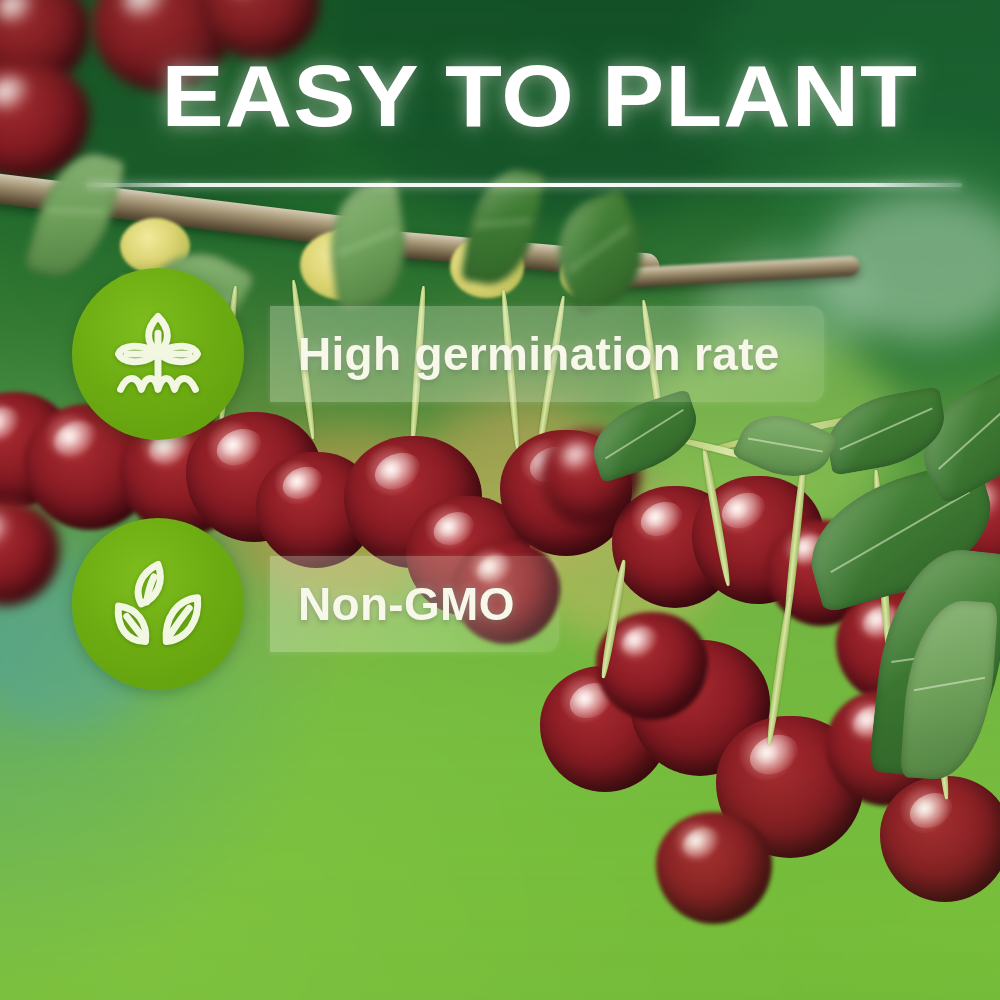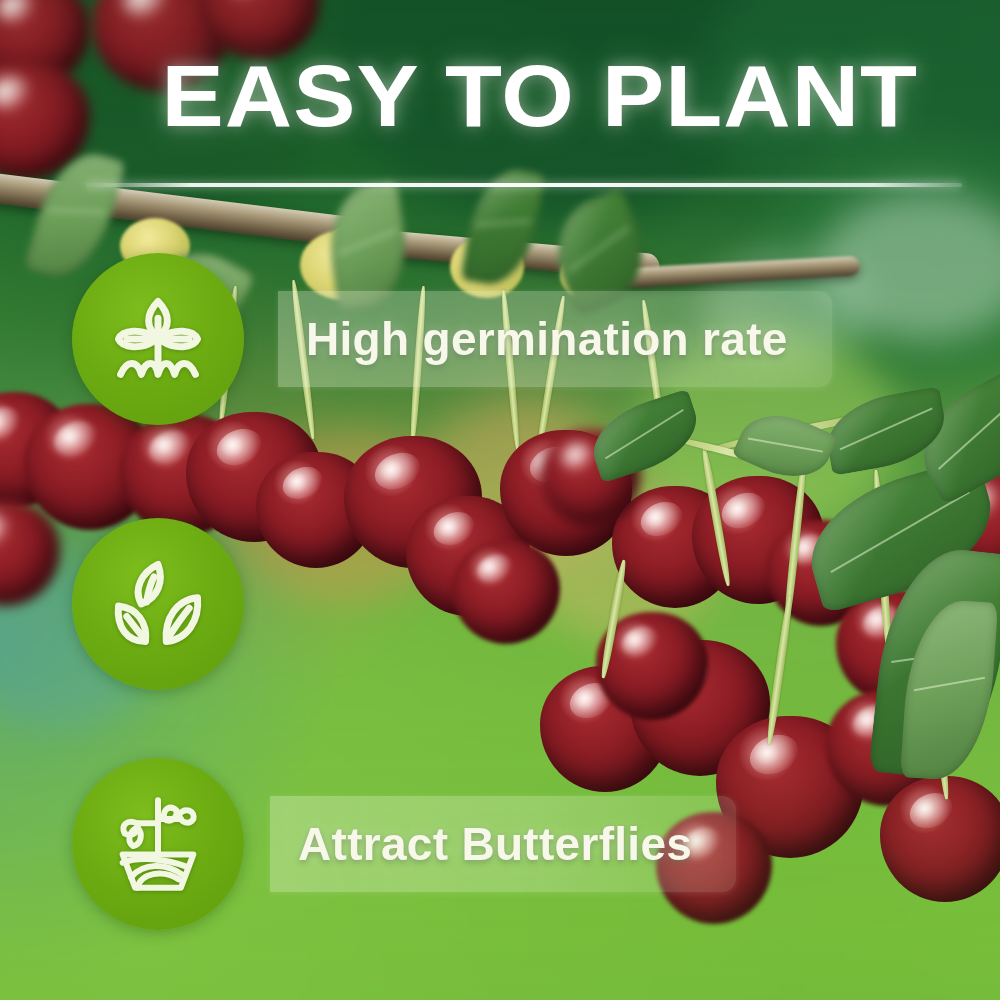--- a/index.html
+++ b/index.html
@@ -188,21 +188,21 @@
     box-shadow: 0 0 10px rgba(255,255,255,.55);
   }
 
   .feature {
     position: absolute;
     left: 72px;
     display: flex;
     align-items: center;
     height: 172px;
   }
-  .feature-1 { top: 253px; gap: 8px; }
+  .feature-1 { top: 268px; }
   .feature-2 { top: 518px; }
   .feature-3 { top: 758px; }
 
   .badge {
     position: relative;
     width: 172px;
     height: 172px;
     border-radius: 50%;
     background: radial-gradient(circle at 42% 34%, #7dbd1d 0%, #6cac12 48%, #5f9b0d 100%);
     box-shadow: 0 3px 14px rgba(20,60,0,.30);
@@ -388,43 +388,20 @@
             <path d="M12 52 C10 72 20 86 38 86 C40 68 30 54 12 52 Z"></path>
 
             <path d="M88 44 C90 66 78 84 58 86 C56 64 68 46 88 44 Z"></path>
 
             <path d="M46 24 C42 32 40 42 39 48"></path>
             <path d="M20 62 C26 70 32 78 36 82"></path>
             <path d="M80 54 C72 64 64 76 60 82"></path>
           </svg>
         </span>
       </div>
-    </div>
-
-    <div class="feature feature-3">
-      <div class="badge badge-3">
-        <span>
-          <svg viewBox="0 0 100 100" aria-hidden="true">
-
-            <path d="M50 8 L50 60"></path>
-
-            <path d="M50 30 L30 30"></path>
-            <path d="M30 30 C20 26 14 32 18 40 C26 44 32 38 30 30 Z"></path>
-            <path d="M30 34 C22 38 20 48 26 52 C34 50 36 40 30 34 Z"></path>
-
-            <path d="M50 26 L72 26"></path>
-            <path d="M56 26 C54 16 62 12 68 18 C68 26 62 30 56 26 Z"></path>
-            <path d="M70 22 C76 14 86 18 84 26 C80 32 72 30 70 22 Z"></path>
-
-            <path d="M16 60 L84 60 L72 92 L28 92 Z"></path>
-            <path d="M16 68 C32 62 56 64 78 72"></path>
-            <path d="M24 82 C36 68 58 68 74 80"></path>
-            <path d="M30 92 C34 78 54 74 70 84"></path>
-          </svg>
-        </span>
-      </div>
       <div class="pill">
-        <span class="feature-label">Attract Butterflies</span>
+        <span class="feature-label">Non-GMO</span>
       </div>
     </div>
 
+
   </div>
 </div>
 
 </body></html>

